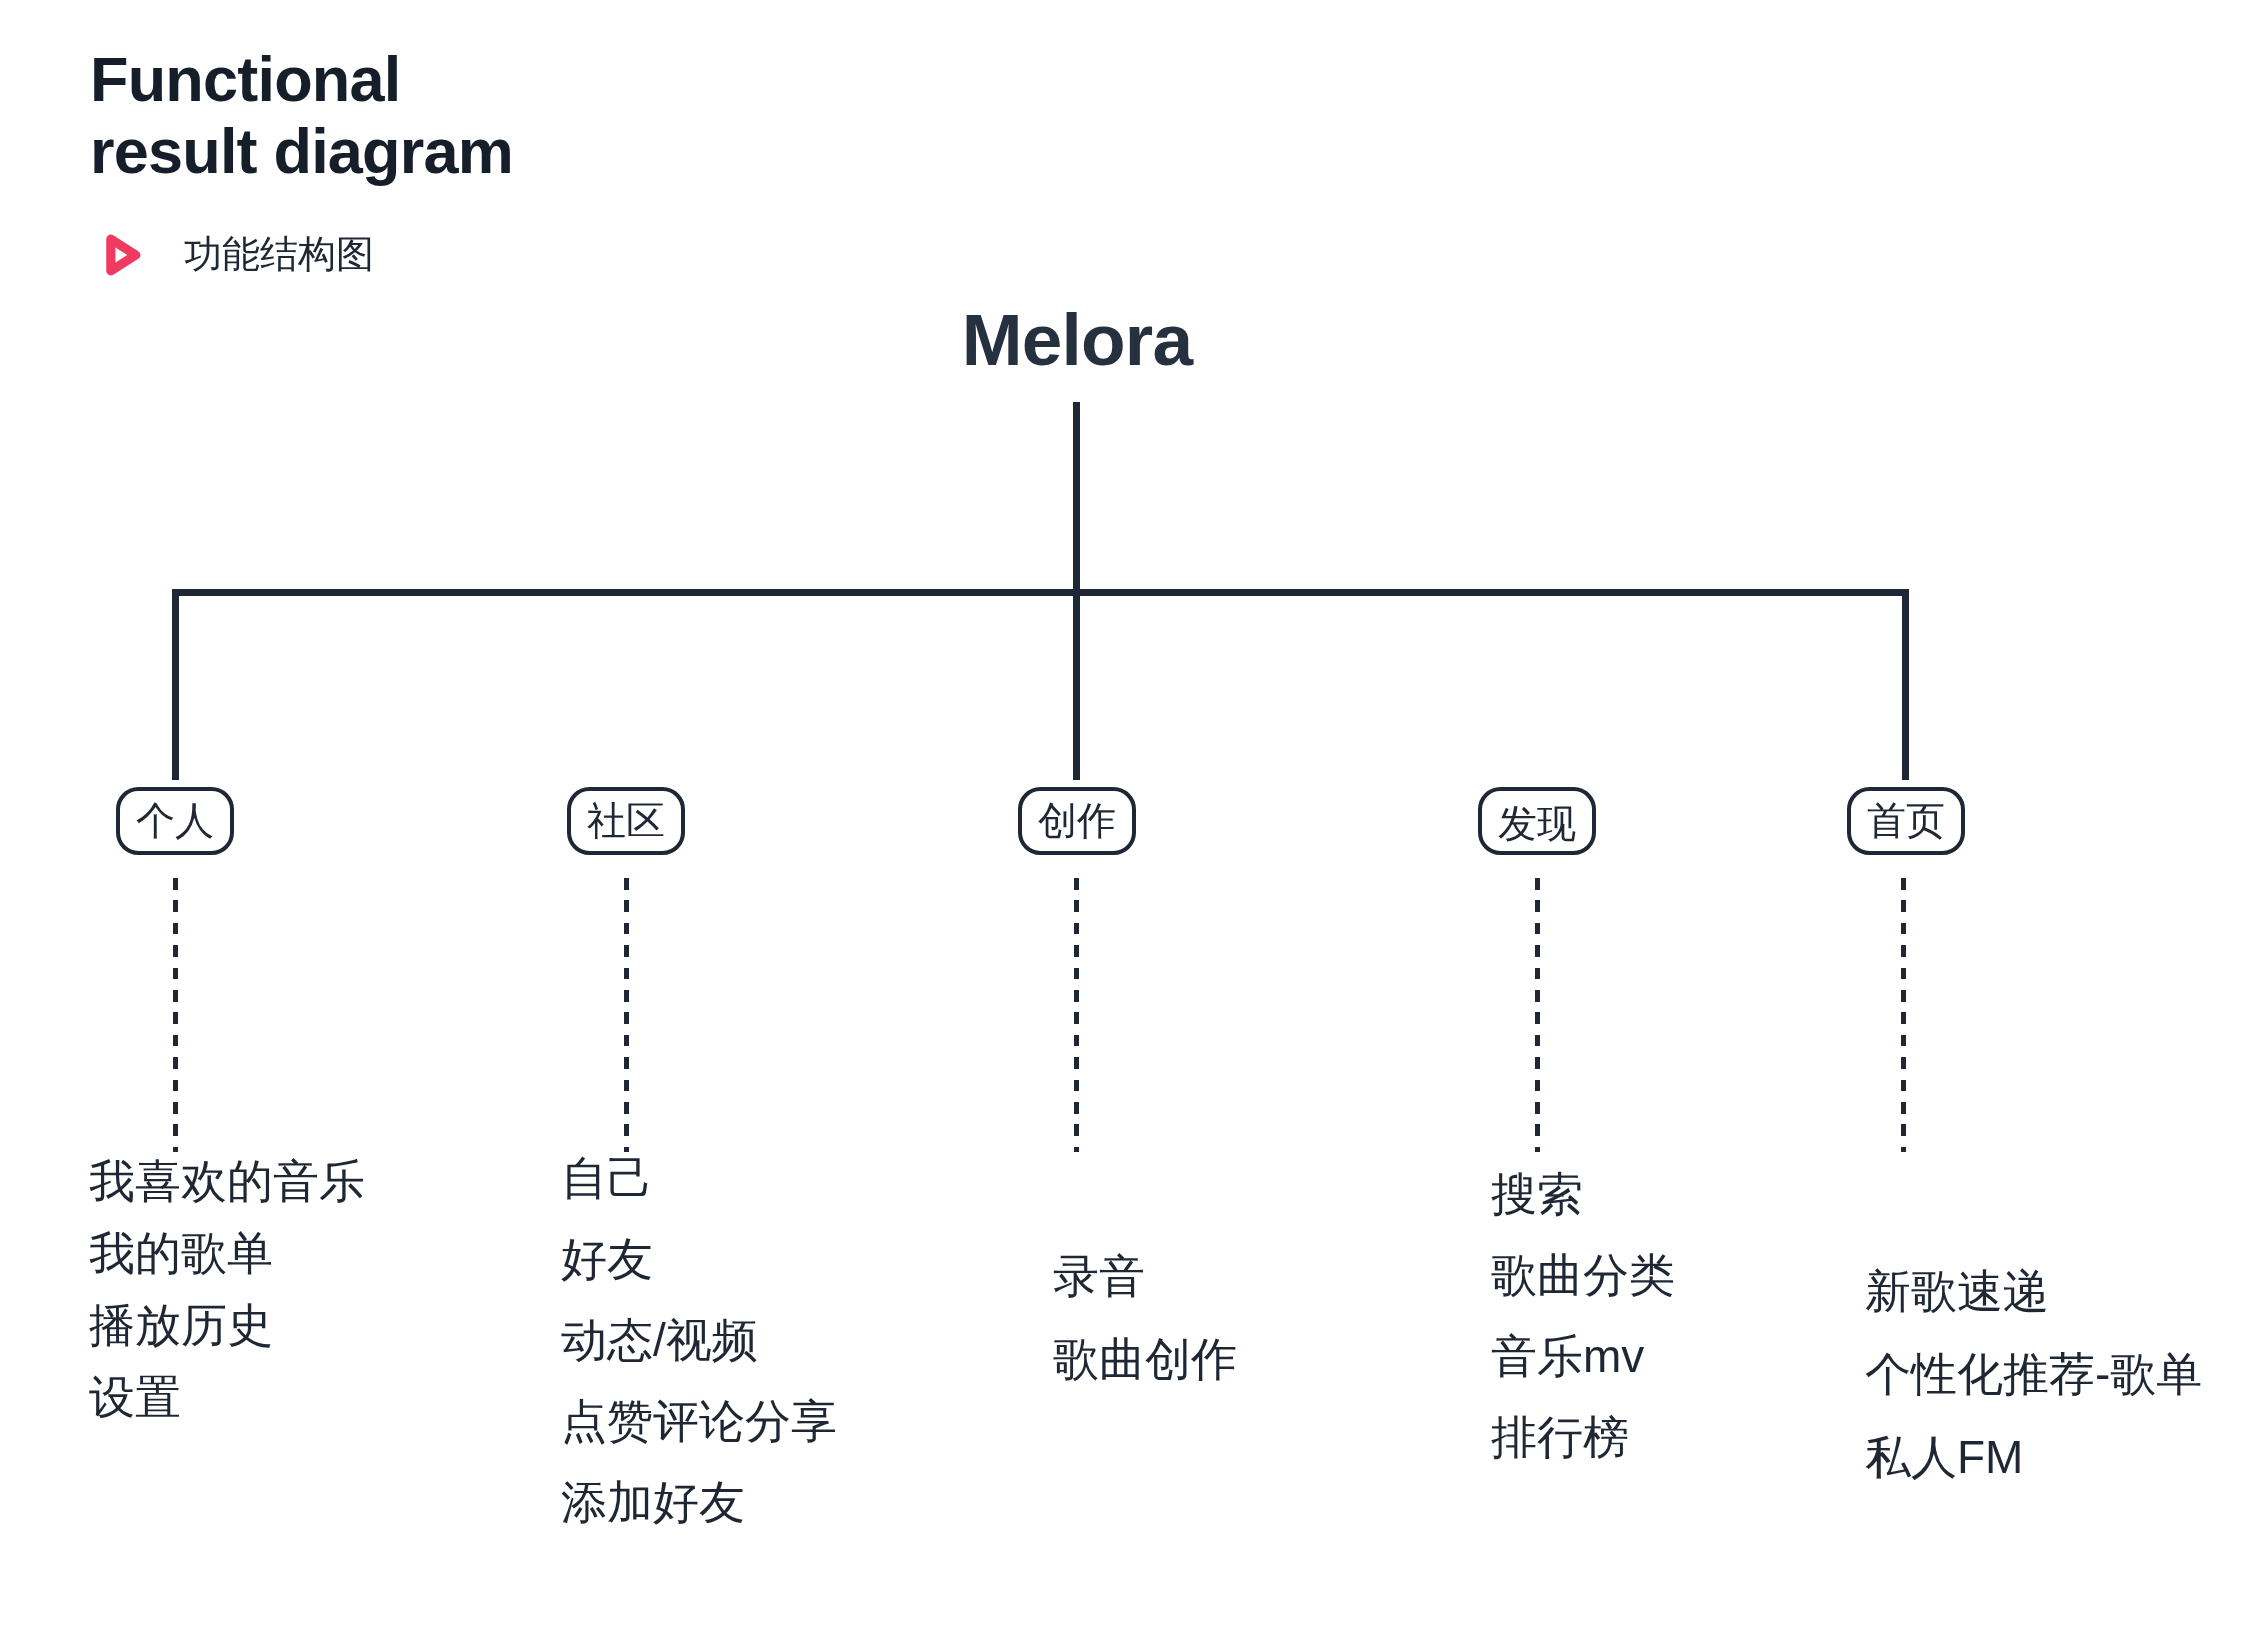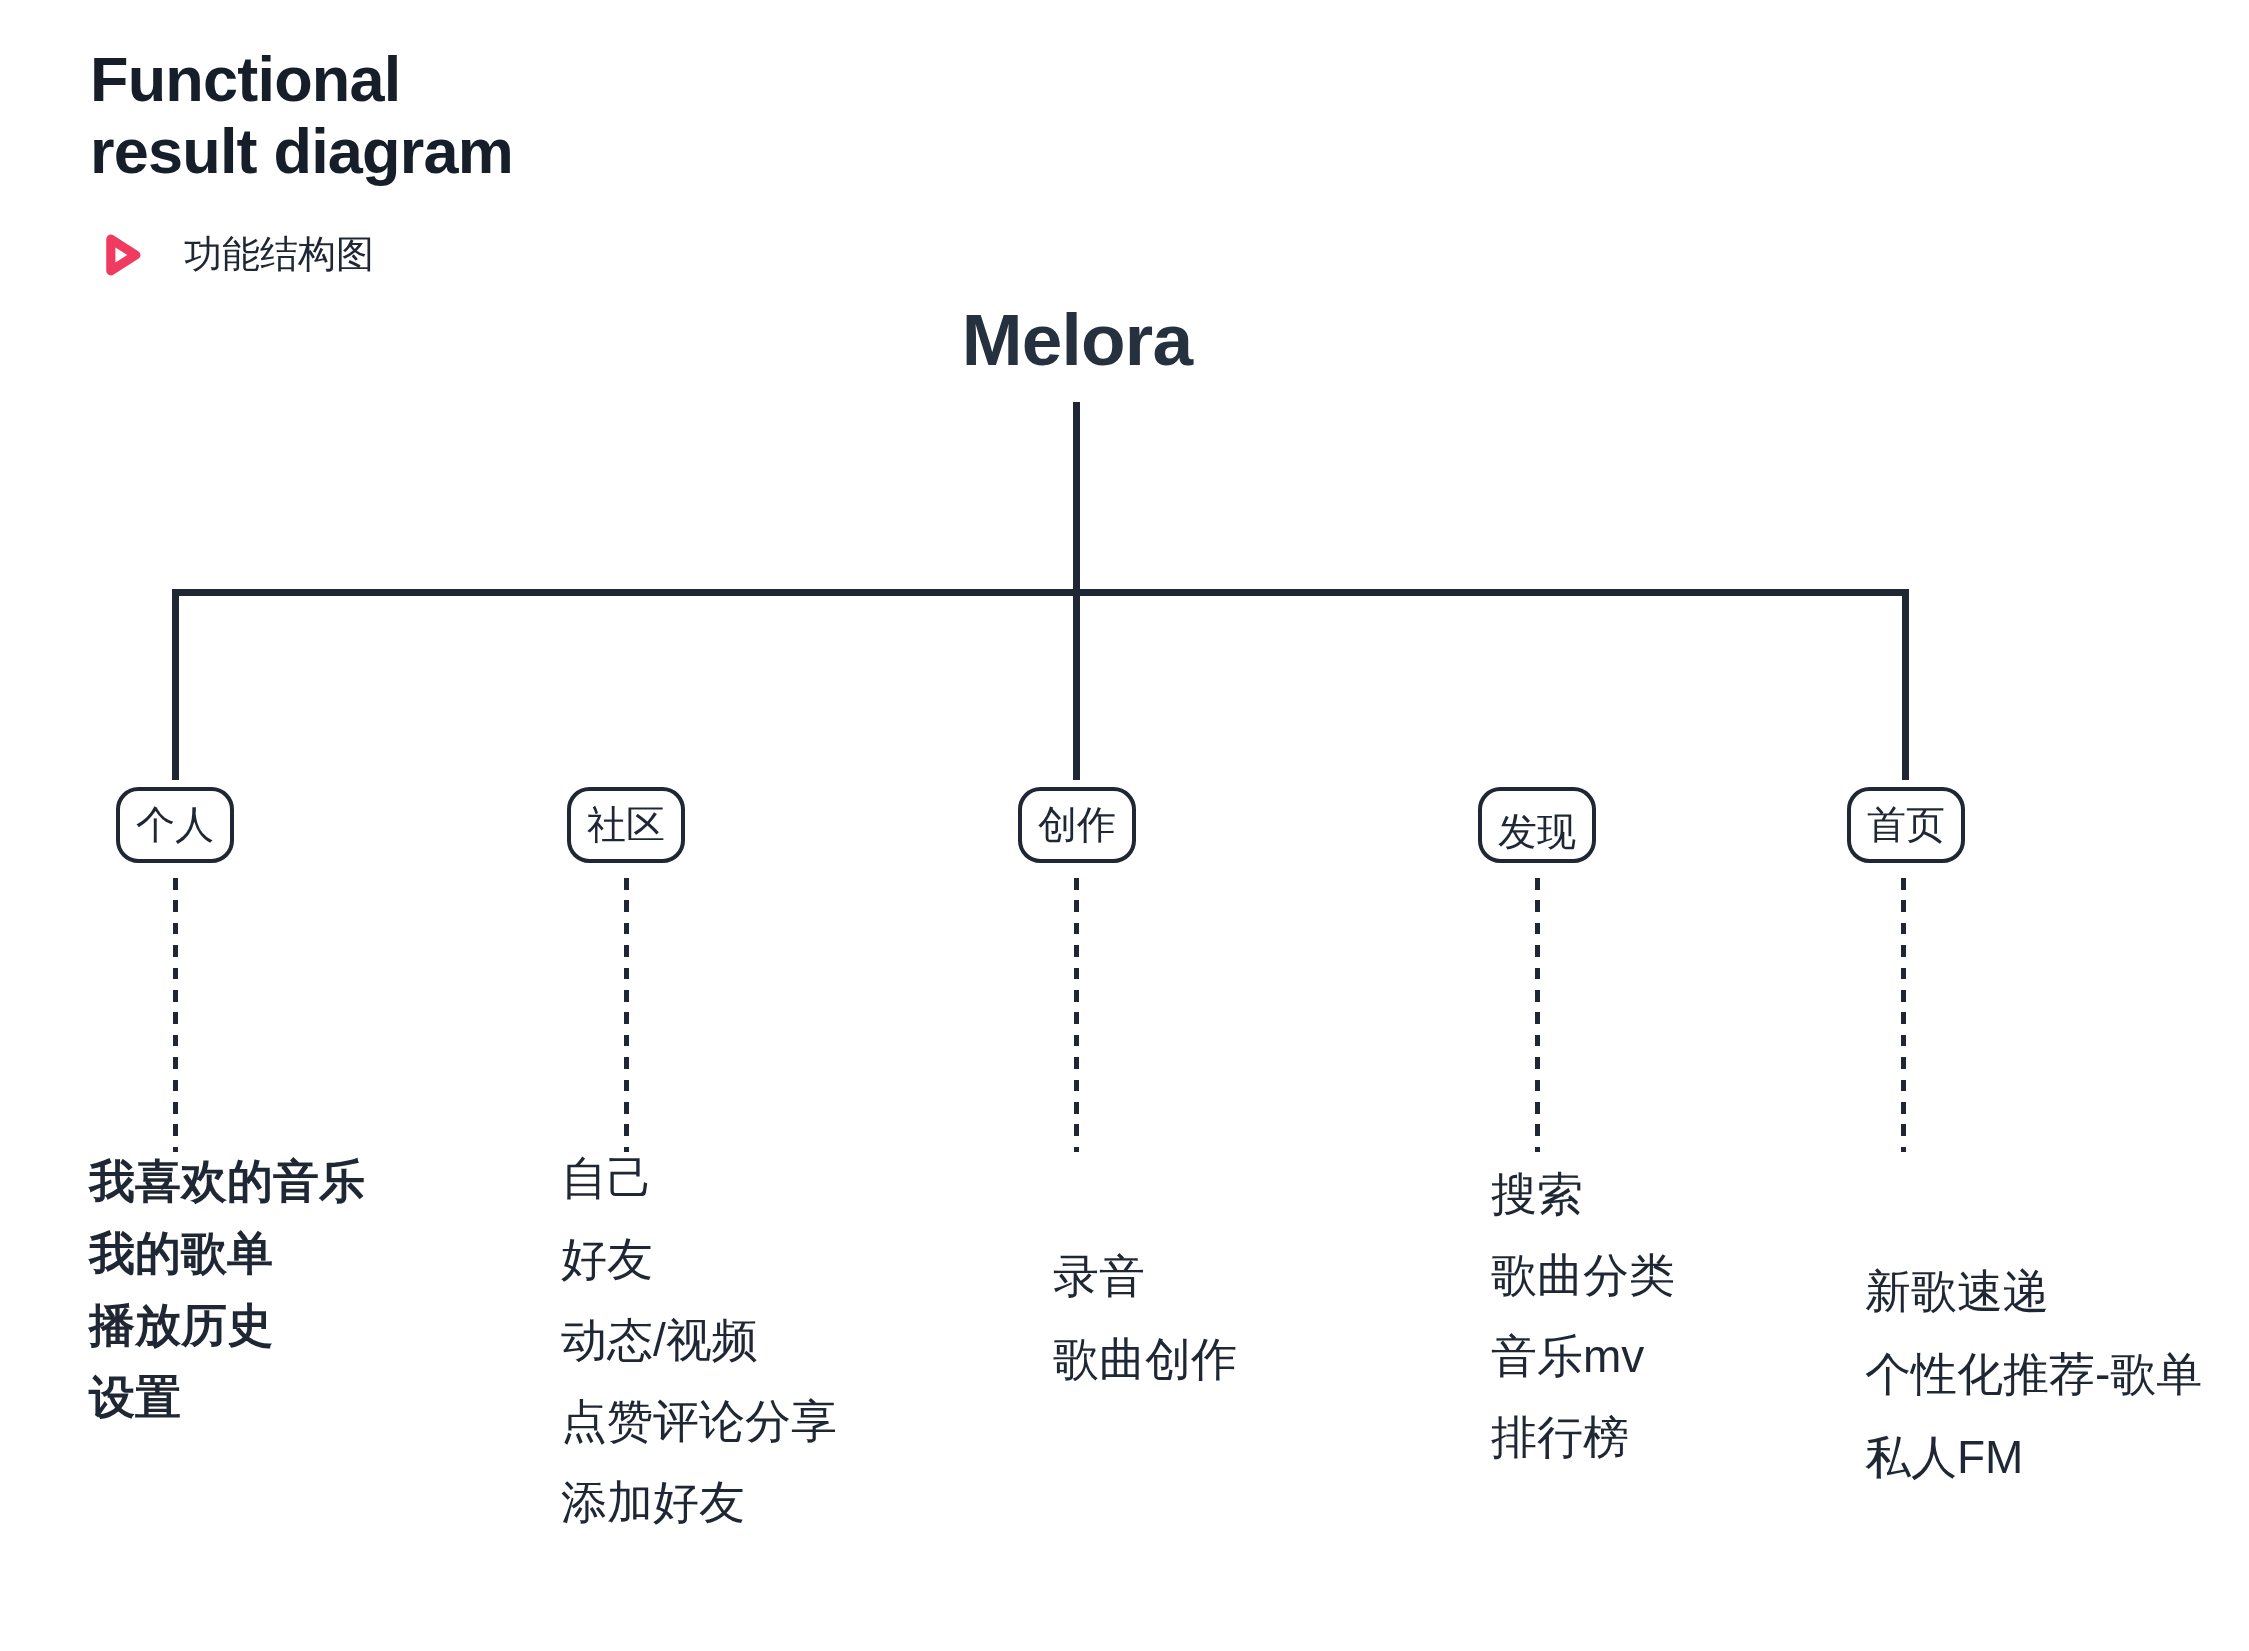--- a/index.html
+++ b/index.html
@@ -62,21 +62,21 @@
   .bar          {left:172px;  top:589px; width:1737px; height:6.7px;}
   .drop-left    {left:172px;  top:589px; width:6.7px;  height:191px;}
   .drop-center  {left:1073px; top:589px; width:6.7px;  height:191px;}
   .drop-right   {left:1902px; top:589px; width:6.7px;  height:191px;}
 
   
   .node{
     position:absolute;
     top:787px;
     width:118px;
-    height:76px;
+    height:68px;
     background:var(--bg);
     border:4.2px solid var(--ink);
     border-radius:22.4px;
     display:flex;
     align-items:center;
     justify-content:center;
     font-size:39px;
     color:var(--ink);
     white-space:nowrap;
   }
@@ -106,21 +106,21 @@
 
   
   .leaf-list{
     position:absolute;
     list-style:none;
     font-size:46px;
     color:var(--ink);
     white-space:nowrap;
   }
   .leaf-list li{display:block;}
-  .list-1{left:89px;  top:1145px;} .list-1 li{line-height:72px;font-weight:bold;}
+  .list-1{left:89px;  top:1145px;} .list-1 li{line-height:72px;}
   .list-2{left:561px;  top:1138px;} .list-2 li{line-height:81px;}
   .list-3{left:1053px; top:1235px;} .list-3 li{line-height:83px;}
   .list-4{left:1491px; top:1154px;} .list-4 li{line-height:81px;}
   .list-5{left:1865px; top:1250px;} .list-5 li{line-height:83px;}
 </style>
 </head>
 <body>
 
 <div id="canvas">
 

